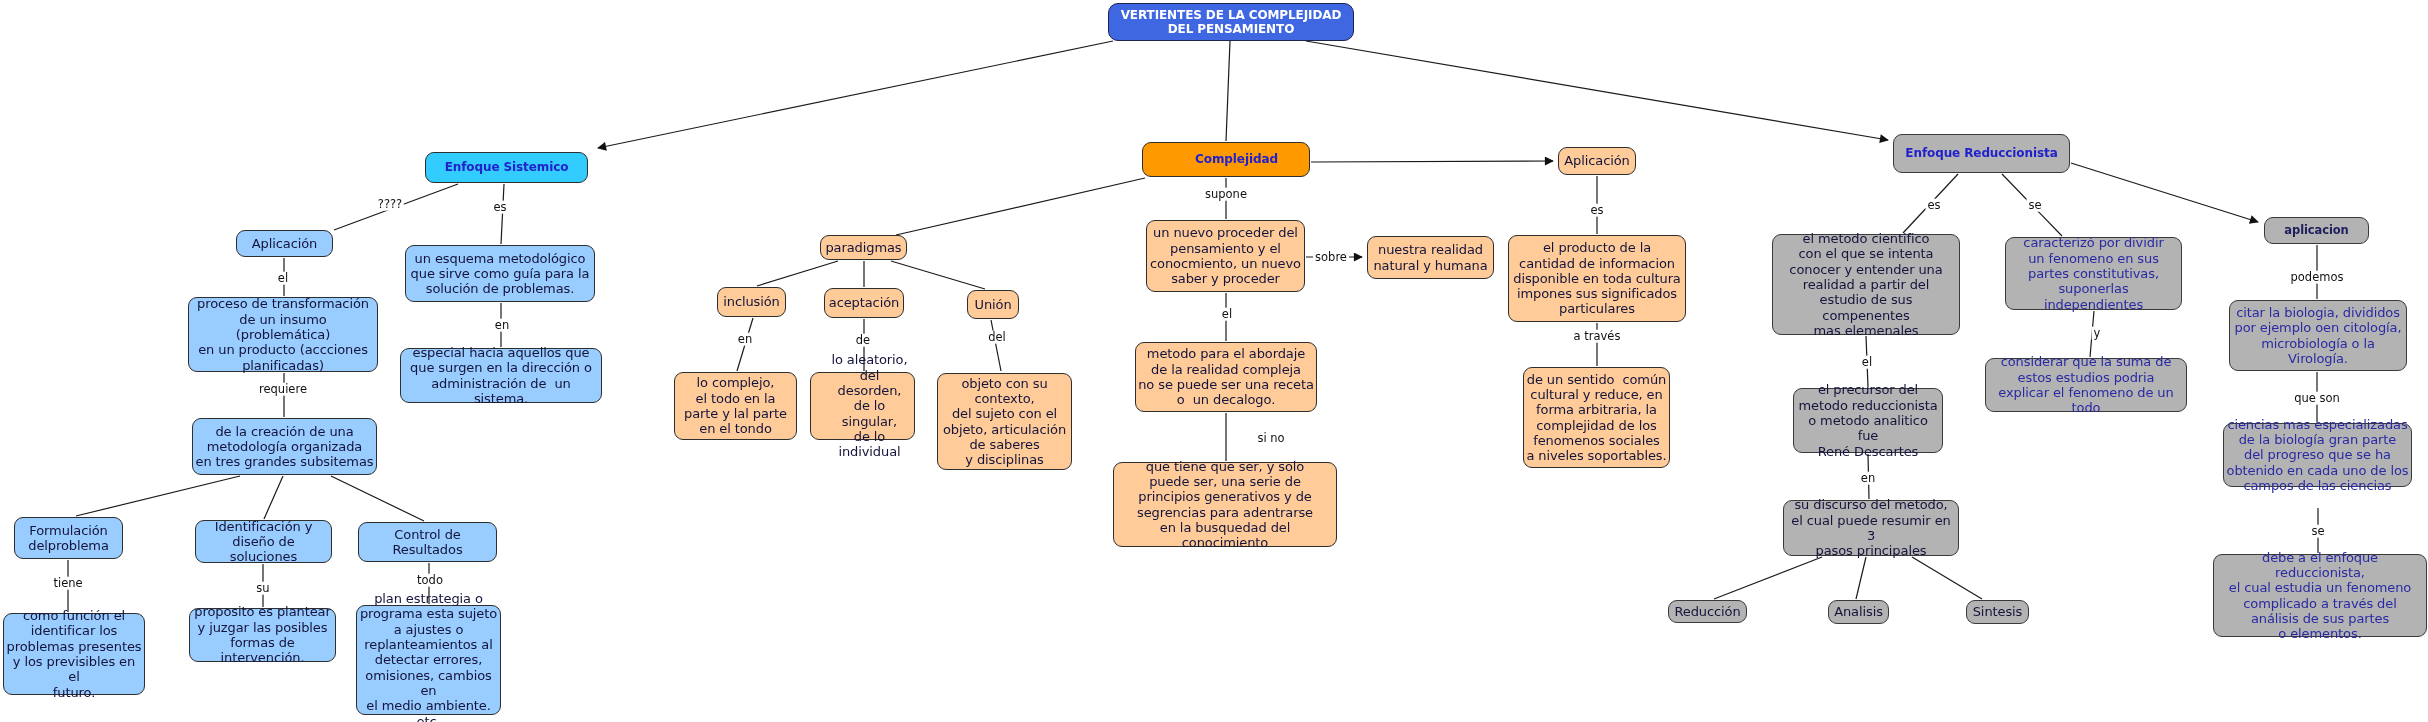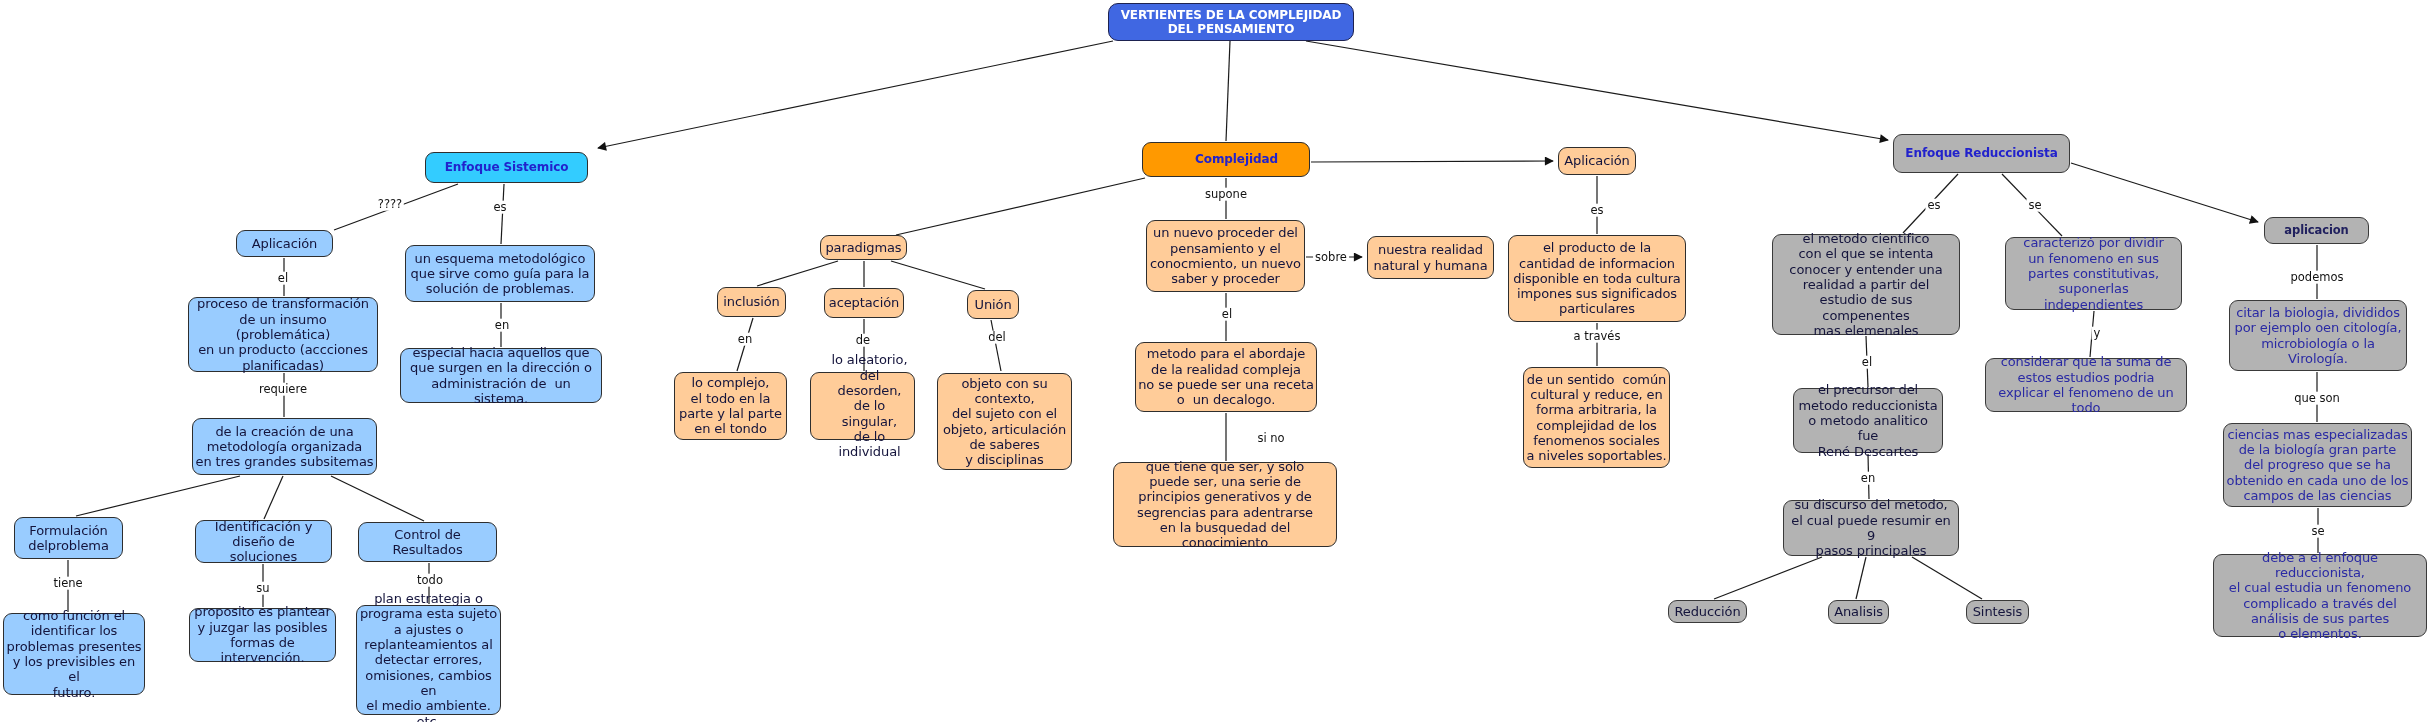--- a/index.html
+++ b/index.html
@@ -127,21 +127,21 @@
 a ajustes o
 replanteamientos al
 detectar errores,
 omisiones, cambios en
 el medio ambiente. etc.</div>
       <div class="node n-orange-header" style="left: 1142px; top: 142px; width: 168px; height: 35px; padding-left: 23px;">Complejidad</div>
       <div class="node n-peach" style="left: 820px; top: 235px; width: 87px; height: 25px;">paradigmas</div>
       <div class="node n-peach" style="left: 717px; top: 287px; width: 69px; height: 30px;">inclusión</div>
       <div class="node n-peach" style="left: 824px; top: 288px; width: 80px; height: 30px;">aceptación</div>
       <div class="node n-peach" style="left: 967px; top: 290px; width: 52px; height: 29px;">Unión</div>
-      <div class="node n-peach" style="left: 674px; top: 372px; width: 113px; height: 68px;">lo complejo,
+      <div class="node n-peach" style="left: 674px; top: 372px; width: 123px; height: 68px;">lo complejo,
 el todo en la
 parte y lal parte
 en el tondo</div>
       <div class="node n-peach" style="left: 810px; top: 372px; width: 105px; height: 68px; padding-left: 16px;">lo aleatorio,
 del desorden,
 de lo singular,
 de lo individual</div>
       <div class="node n-peach" style="left: 937px; top: 373px; width: 135px; height: 97px;">objeto con su
 contexto,
 del sujeto con el
@@ -187,31 +187,31 @@
 partes constitutivas,
 suponerlas independientes</div>
       <div class="node n-gray-blue" style="left: 1985px; top: 358px; width: 202px; height: 54px;">considerar que la suma de
 estos estudios podria
 explicar el fenomeno de un todo</div>
       <div class="node n-gray" style="left: 1793px; top: 388px; width: 150px; height: 65px;">el precursor del
 metodo reduccionista
 o metodo analitico fue
 René Descartes</div>
       <div class="node n-gray" style="left: 1783px; top: 500px; width: 176px; height: 56px;">su discurso del metodo,
-el cual puede resumir en 9
+el cual puede resumir en 3
 pasos principales</div>
       <div class="node n-gray" style="left: 1668px; top: 600px; width: 79px; height: 23px;">Reducción</div>
       <div class="node n-gray" style="left: 1828px; top: 600px; width: 61px; height: 24px;">Analisis</div>
       <div class="node n-gray" style="left: 1958px; top: 600px; width: 63px; height: 24px; margin-left: 8px;">Sintesis</div>
       <div class="node n-gray-subheader" style="left: 2264px; top: 217px; width: 105px; height: 27px;">aplicacion</div>
       <div class="node n-gray-blue" style="left: 2229px; top: 300px; width: 178px; height: 71px;">citar la biologia, divididos
 por ejemplo oen citología,
 microbiología o la
 Virología.</div>
-      <div class="node n-gray-blue" style="left: 2223px; top: 423px; width: 189px; height: 84px;">ciencias mas especializadas
+      <div class="node n-gray-blue" style="left: 2223px; top: 423px; width: 189px; height: 64px;">ciencias mas especializadas
 de la biología gran parte
 del progreso que se ha
 obtenido en cada uno de los
 campos de las ciencias</div>
       <div class="node n-gray-blue" style="left: 2213px; top: 554px; width: 214px; height: 83px;">debe a el enfoque reduccionista,
 el cual estudia un fenomeno
 complicado a través del
 análisis de sus partes
 o elementos.</div>
     </div>

